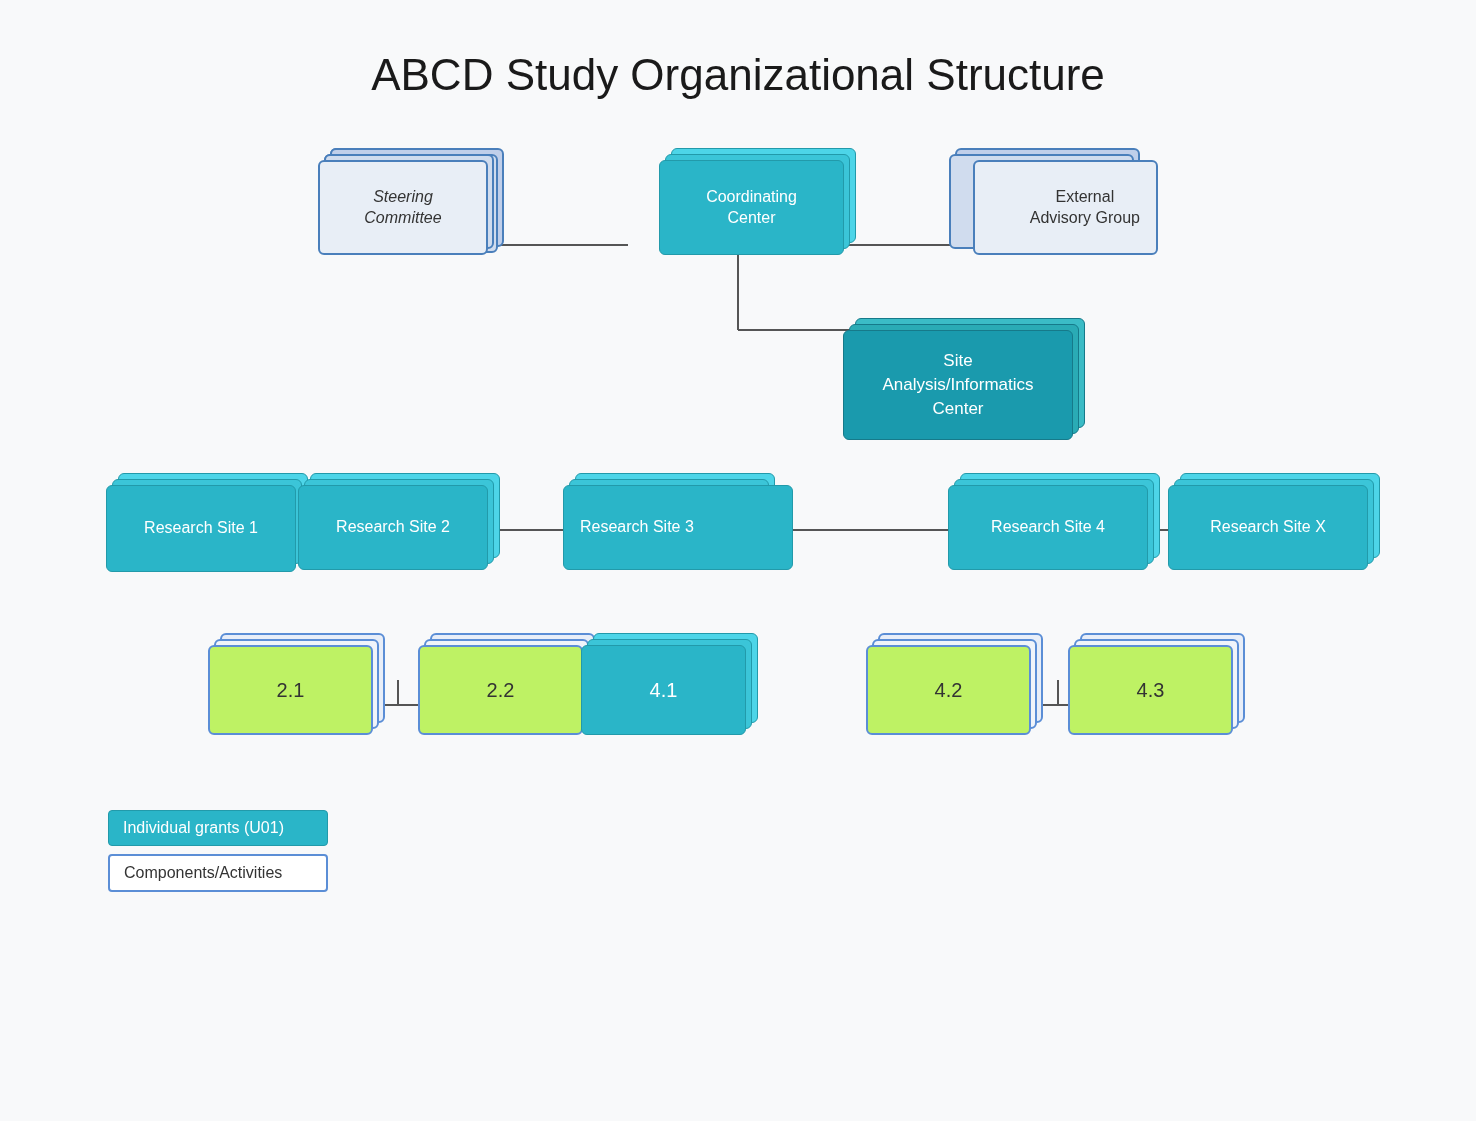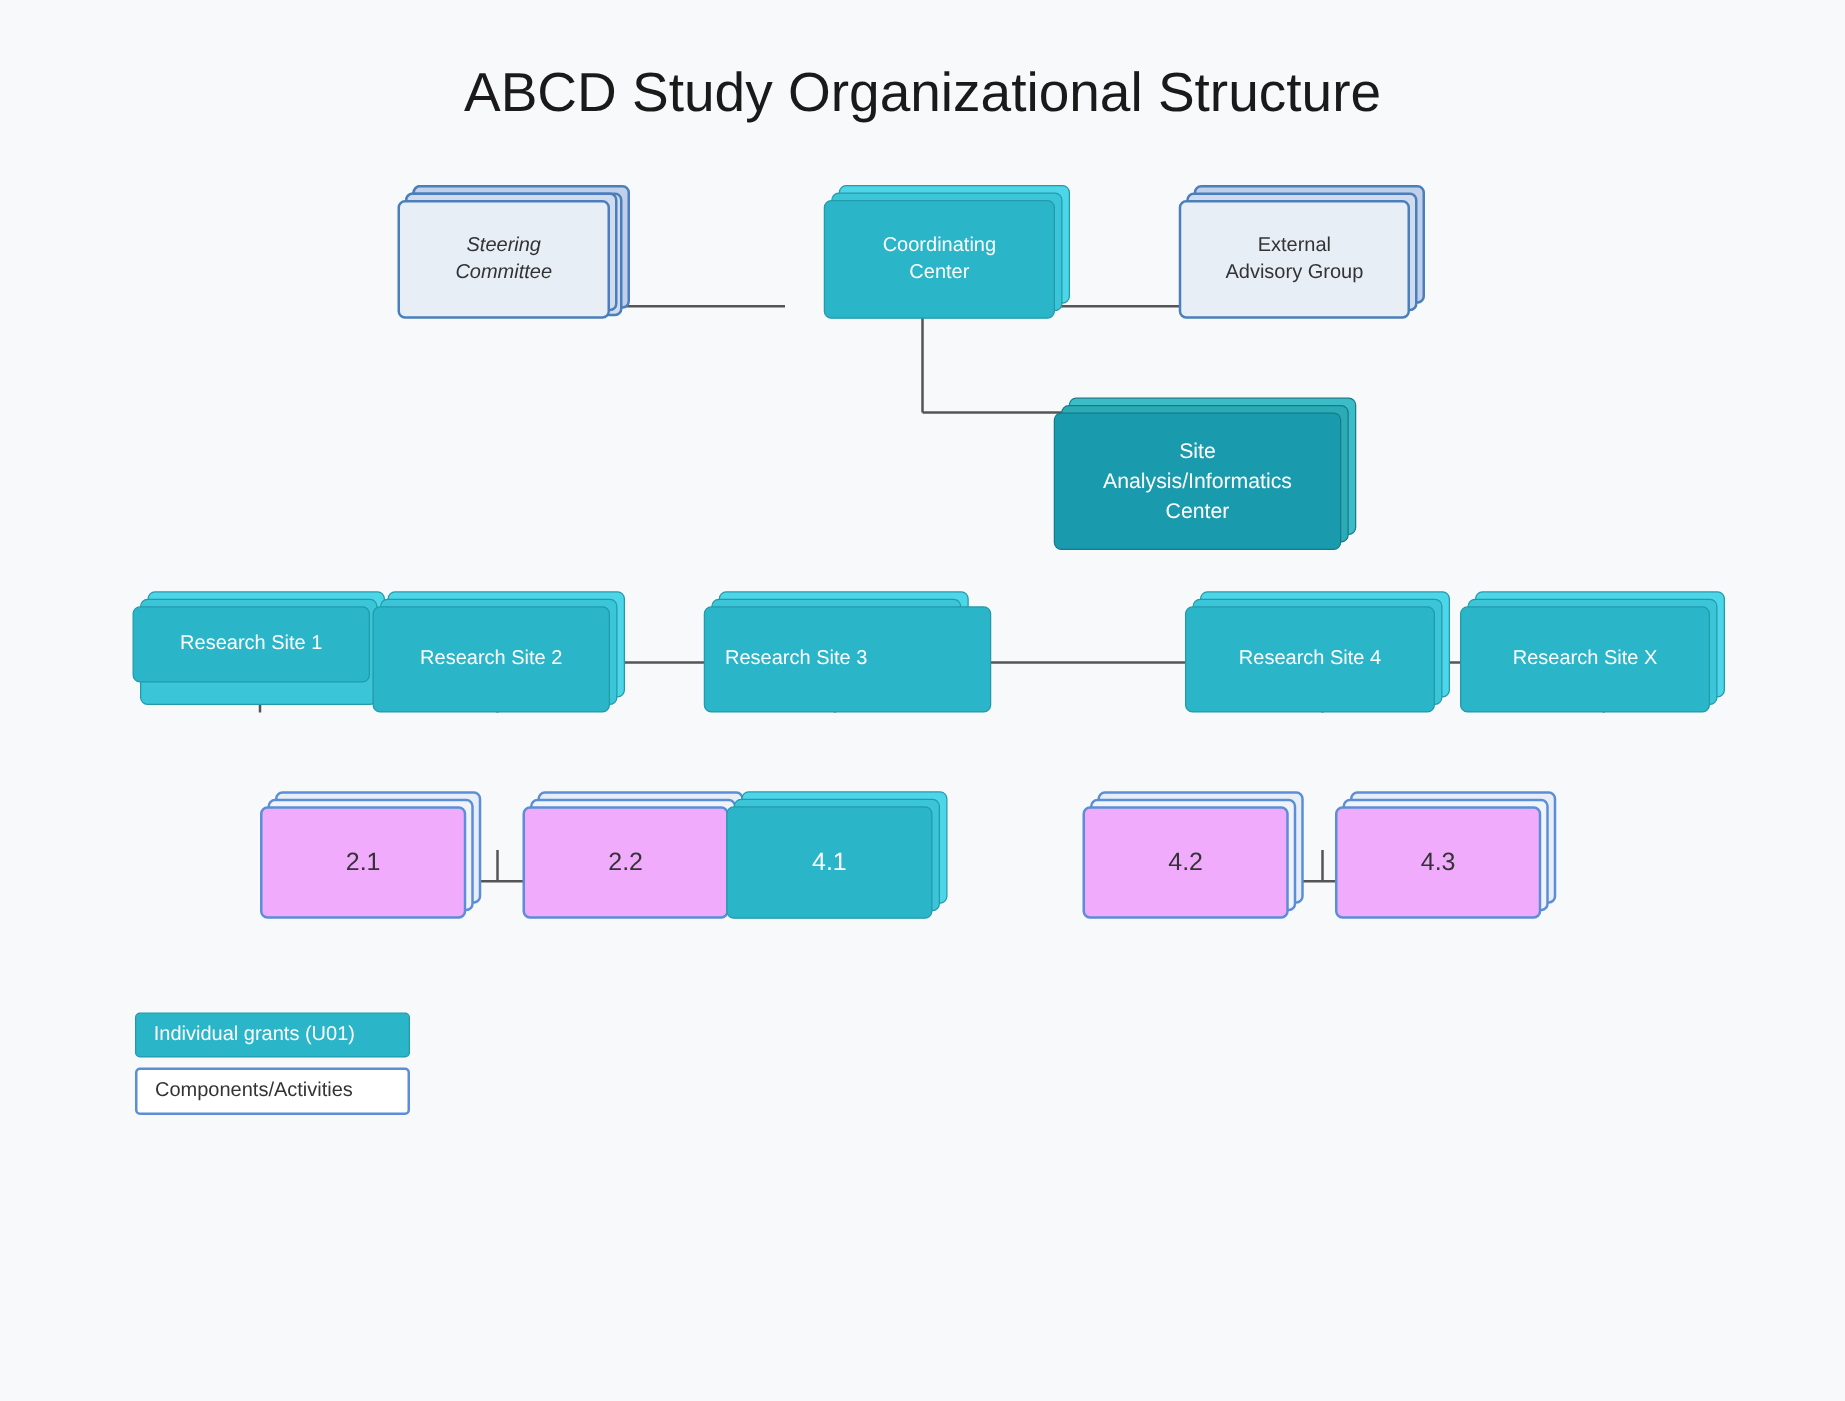--- a/index.html
+++ b/index.html
@@ -73,21 +73,21 @@
       background: #c0cfea;
       border: 2px solid #4a7fbb;
       top: -12px; left: 12px;
       width: 100%; height: 100%;
       border-radius: 6px;
       z-index: 0;
     }
 
     
     .node-white-outline {
-      background: #f0abfc;
+      background: #bef264;
       color: #333;
       border-radius: 6px;
       padding: 18px 16px;
       text-align: center;
       font-size: 18px;
       line-height: 1.3;
       position: relative;
       z-index: 3;
       border: 2px solid #5b8ed6;
     }
@@ -213,21 +213,21 @@
           <span style="white-space:pre-line;">Coordinating
 Center</span>
         </div>
       </div>
     </div>
 
     <div style="position:absolute;left:855px;top:20px;">
       <div style="position:relative;">
         <div style="position:absolute;background:#c0cfea;border:2px solid #4a7fbb;border-radius:6px;width:185px;height:95px;top:-12px;left:12px;z-index:0;"></div>
         <div style="position:absolute;background:#d0dcee;border:2px solid #4a7fbb;border-radius:6px;width:185px;height:95px;top:-6px;left:6px;z-index:1;"></div>
-        <div class="node-blue-outline" style="position:relative;z-index:2;width:185px;height:95px;display:flex;align-items:center;justify-content:center;">
+        <div class="node-blue-outline" style="position:relative;z-index:2;width:185px;height:95px;display:flex;align-items:center;justify-content:flex-end;margin-left:30px;">
           <span style="white-space:pre-line;text-align:center;">External
 Advisory Group</span>
         </div>
       </div>
     </div>
   </div>
 
   <div style="display:flex;justify-content:flex-end;padding-right:185px;position:relative;height:150px;margin-top:10px;">
     <div style="position:absolute;left:755px;top:20px;">
       <div style="position:relative;">
@@ -241,21 +241,21 @@
       </div>
     </div>
   </div>
 
   <div style="display:flex;justify-content:space-between;position:relative;height:155px;margin-top:5px;padding:0 20px;">
 
     <div style="position:absolute;left:18px;top:20px;">
       <div style="position:relative;">
         <div style="position:absolute;background:#4dd5e8;border:1px solid #229aaa;border-radius:6px;width:190px;height:85px;top:-12px;left:12px;z-index:0;"></div>
         <div style="position:absolute;background:#3bc5d8;border:1px solid #229aaa;border-radius:6px;width:190px;height:85px;top:-6px;left:6px;z-index:1;"></div>
-        <div class="node-teal" style="position:relative;z-index:2;width:190px;height:61px;display:flex;align-items:center;justify-content:center;">
+        <div class="node-teal" style="position:relative;z-index:2;width:190px;height:87px;display:flex;align-items:center;justify-content:center;">
           <span>Research Site 1</span>
         </div>
       </div>
     </div>
 
     <div style="position:absolute;left:210px;top:20px;">
       <div style="position:relative;">
         <div style="position:absolute;background:#4dd5e8;border:1px solid #229aaa;border-radius:6px;width:190px;height:85px;top:-12px;left:12px;z-index:0;"></div>
         <div style="position:absolute;background:#3bc5d8;border:1px solid #229aaa;border-radius:6px;width:190px;height:85px;top:-6px;left:6px;z-index:1;"></div>
         <div class="node-teal" style="position:relative;z-index:2;width:190px;height:85px;display:flex;align-items:center;justify-content:center;">

